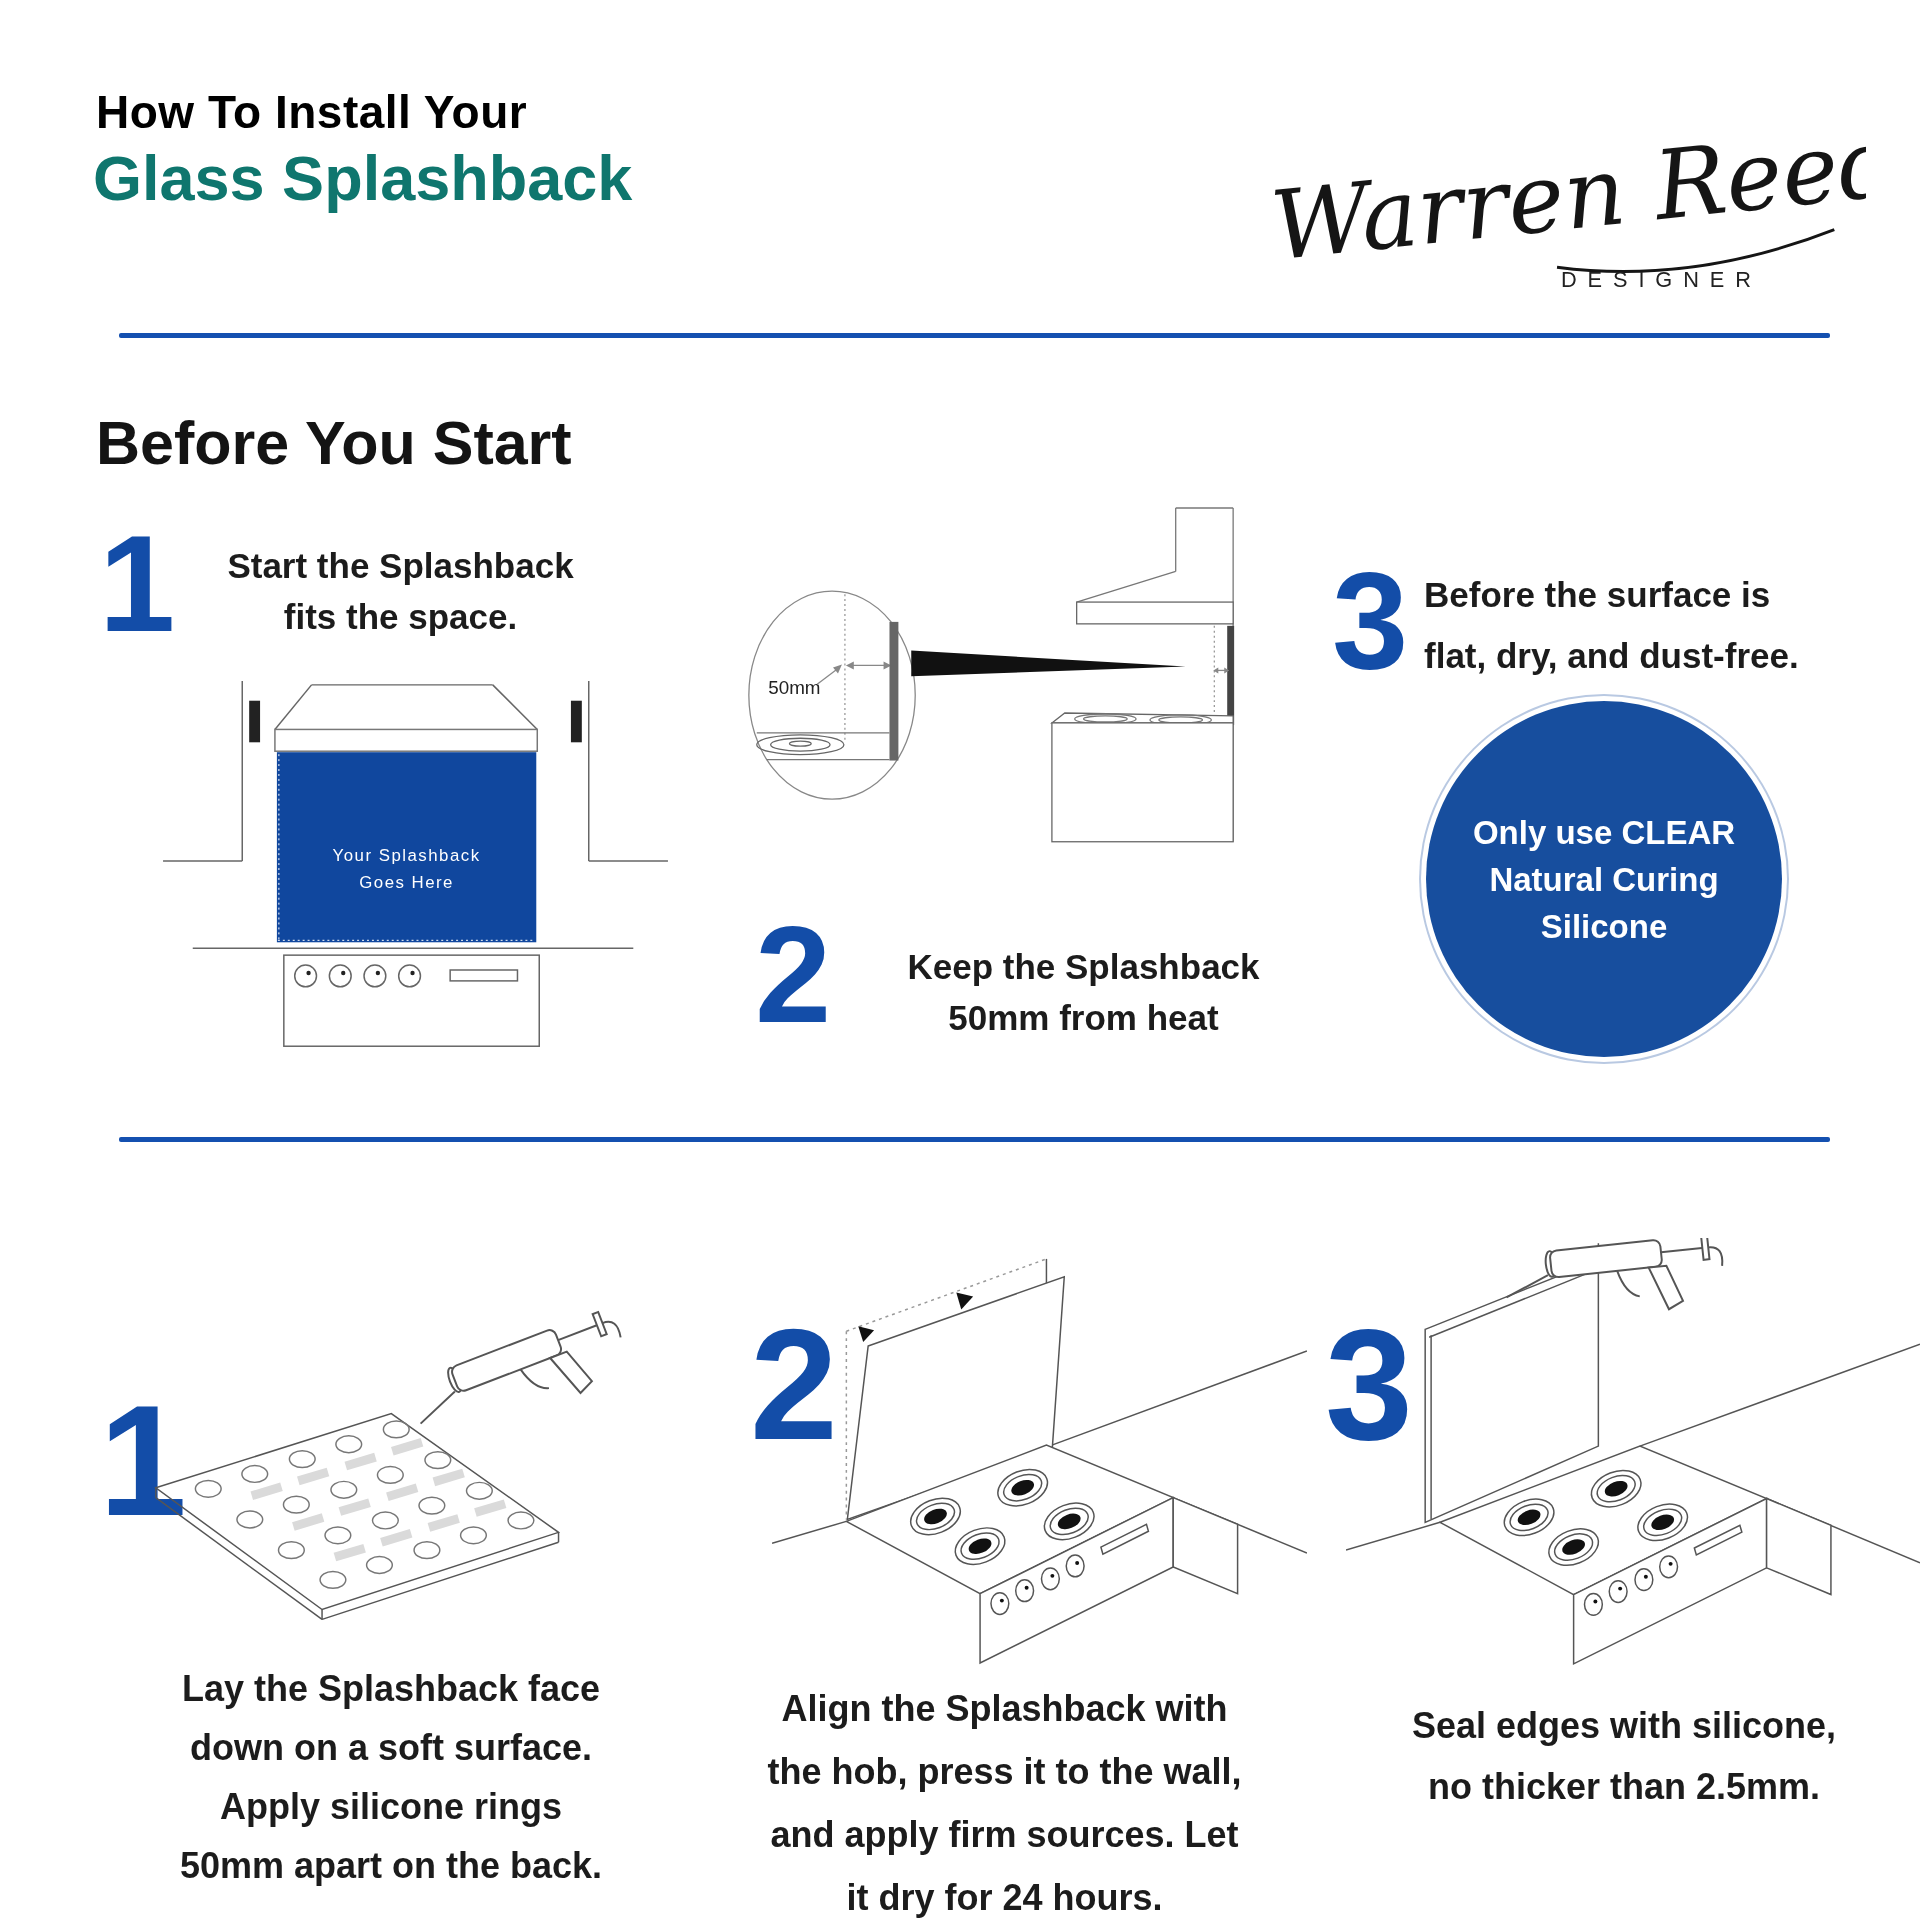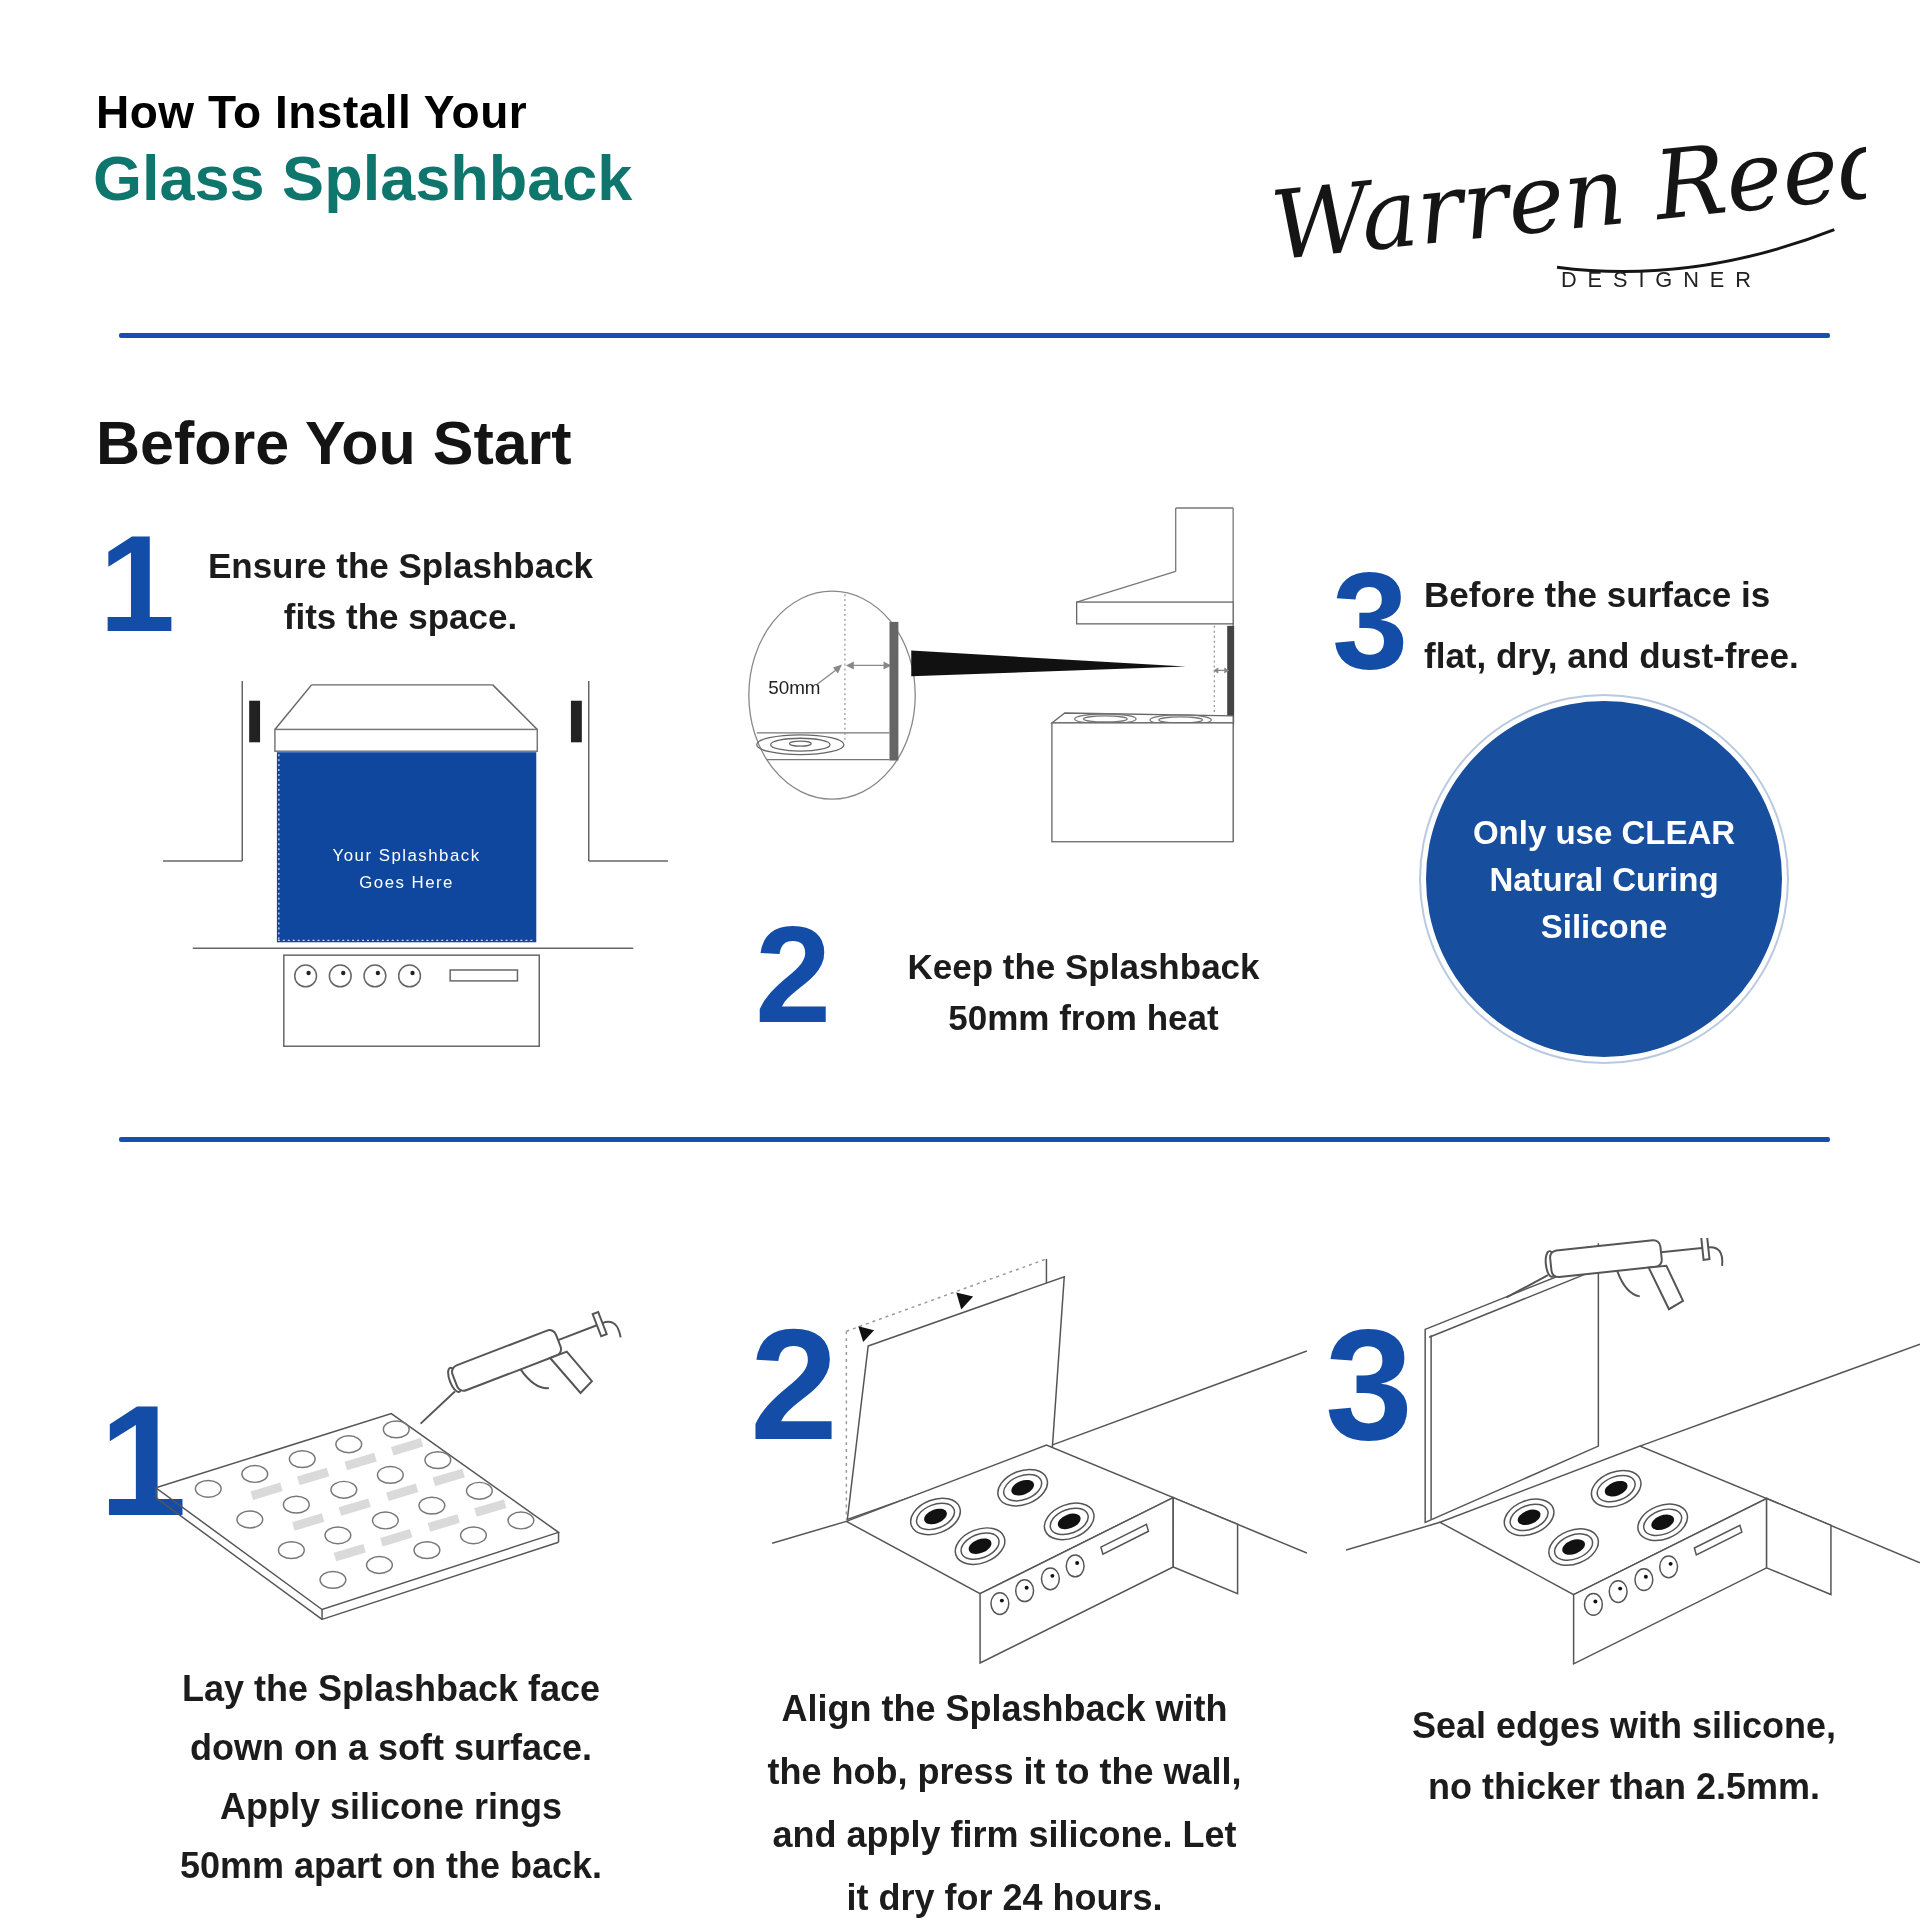--- a/index.html
+++ b/index.html
@@ -44,21 +44,21 @@
       <text class="svgtext" x="312" y="218" font-size="22" letter-spacing="11" fill="#222">DESIGNER</text>
     </svg>
   </div>
 
   <div class="abs divider" style="left:119px;top:333px;width:1711px;"></div>
 
   <div class="abs sec-head" style="left:96px;top:408px;">Before You Start</div>
 
   <div class="abs stepnum top" style="left:99px;top:515px;">1</div>
   <div class="abs steptext top" style="left:173px;top:540px;width:455px;">
-    <div>Ensure the Splashback</div>
+    <div>Start the Splashback</div>
     <div>fits the space.</div>
   </div>
 
   <div class="abs" style="left:158px;top:673px;">
     <svg width="515" height="396" viewBox="0 0 520 400" stroke="#666" fill="none" stroke-width="1.5">
       <line x1="85" y1="8" x2="85" y2="190"></line>
       <line x1="5" y1="190" x2="85" y2="190"></line>
       <line x1="435" y1="8" x2="435" y2="190"></line>
       <line x1="435" y1="190" x2="515" y2="190"></line>
       <rect x="92" y="28" width="11" height="42" fill="#222" stroke="none"></rect>
@@ -263,21 +263,21 @@
         <ellipse cx="306" cy="320" rx="9" ry="11"></ellipse>
           <circle cx="308" cy="317" r="2" fill="#111" stroke="none"></circle>
       </g>
       <polygon points="332,301 378,278 380,285 334,308"></polygon>
     </svg>
   </div>
 
   <div class="abs steptext bot2" style="left:678px;top:1677px;width:653px;">
     <div>Align the Splashback with</div>
     <div>the hob, press it to the wall,</div>
-    <div>and apply firm silicone. Let</div>
+    <div>and apply firm sources. Let</div>
     <div>it dry for 24 hours.</div>
   </div>
 
   <div class="abs stepnum big" style="left:1325px;top:1305px;">3</div>
 
   <div class="abs" style="left:1346px;top:1238px;">
     <svg width="574" height="436" viewBox="0 0 580 440" stroke="#555" fill="none" stroke-width="1.5">
       <line x1="95" y1="287" x2="0" y2="315"></line>
       <line x1="297" y1="210" x2="580" y2="107"></line>
       <line x1="425" y1="263" x2="580" y2="328"></line>

